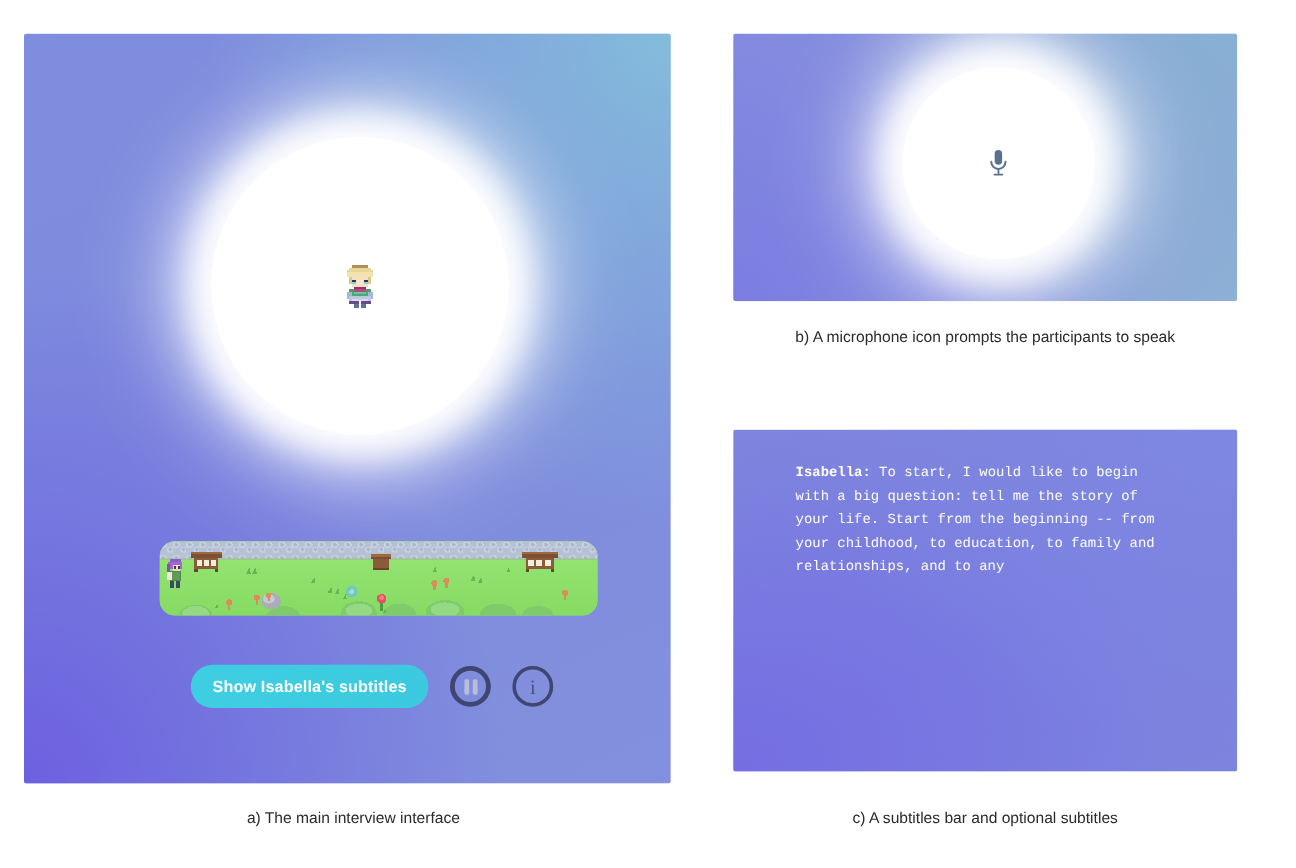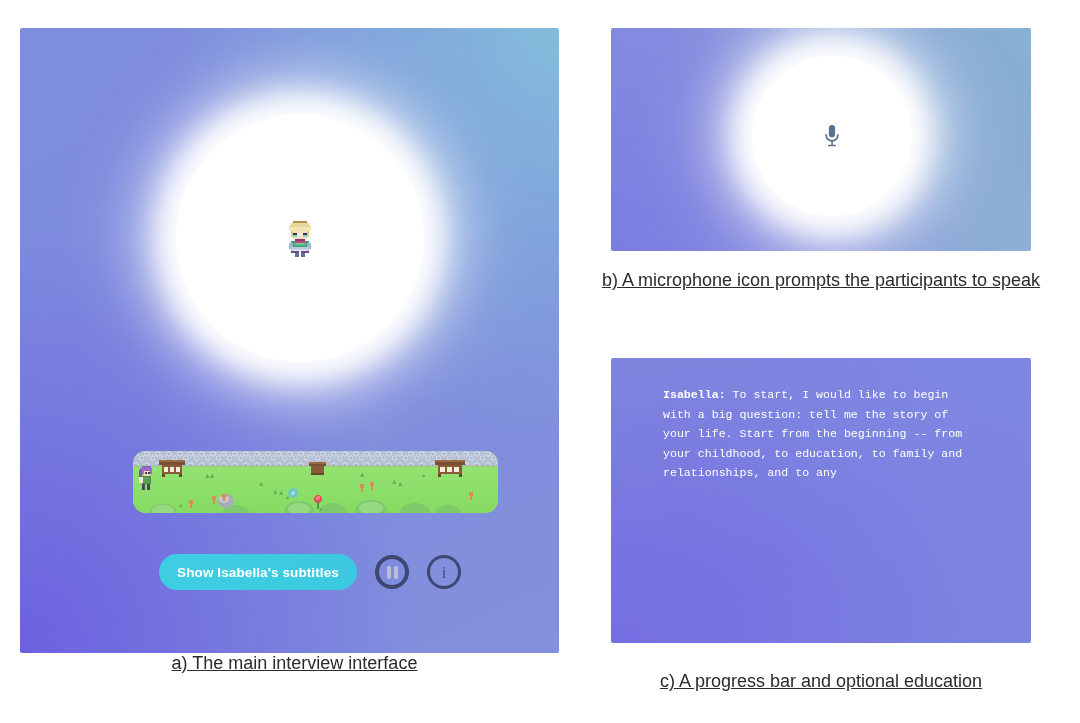--- a/index.html
+++ b/index.html
@@ -196,26 +196,25 @@
     line-height: 19.6px;
     font-family: Liberation Mono, monospace;
   }
   #subtitle-speaker { font-weight: bold; }
 
   
   .caption {
     position: absolute;
     text-align: center;
     color: #2b2b2b;
-    font-size: 18px;
+    font-size: 13px;
     font-family: "Liberation Sans", sans-serif;
     line-height: 27px;
-    text-decoration: underline;
-  }
-  #caption-a { left: 20px; top: 650px; width: 549px; }
+  }
+  #caption-a { left: 20px; top: 668px; width: 549px; }
   #caption-b { left: 601px; top: 267px; width: 440px; }
   #caption-c { left: 596px; top: 668px; width: 450px; }
 </style>
 </head>
 <body>
 
 <div id="figure">
 
   <div class="panel" id="panel-a-frame">
 
@@ -413,15 +412,15 @@
 
   <div class="panel" id="panel-c-frame">
     
 
     
   </div>
 
   <div id="subtitles-c"><span id="subtitle-speaker">Isabella:</span><span id="subtitle-body"> To start, I would like to begin with a big question: tell me the story of your life. Start from the beginning -- from your childhood, to education, to family and relationships, and to any</span></div>
 
   <div class="caption" id="caption-a">a) The main interview interface</div>
-  <div class="caption" id="caption-c">c) A progress bar and optional education</div>
+  <div class="caption" id="caption-c">c) A subtitles bar and optional subtitles</div>
 
 </div>
 
 </body></html>

